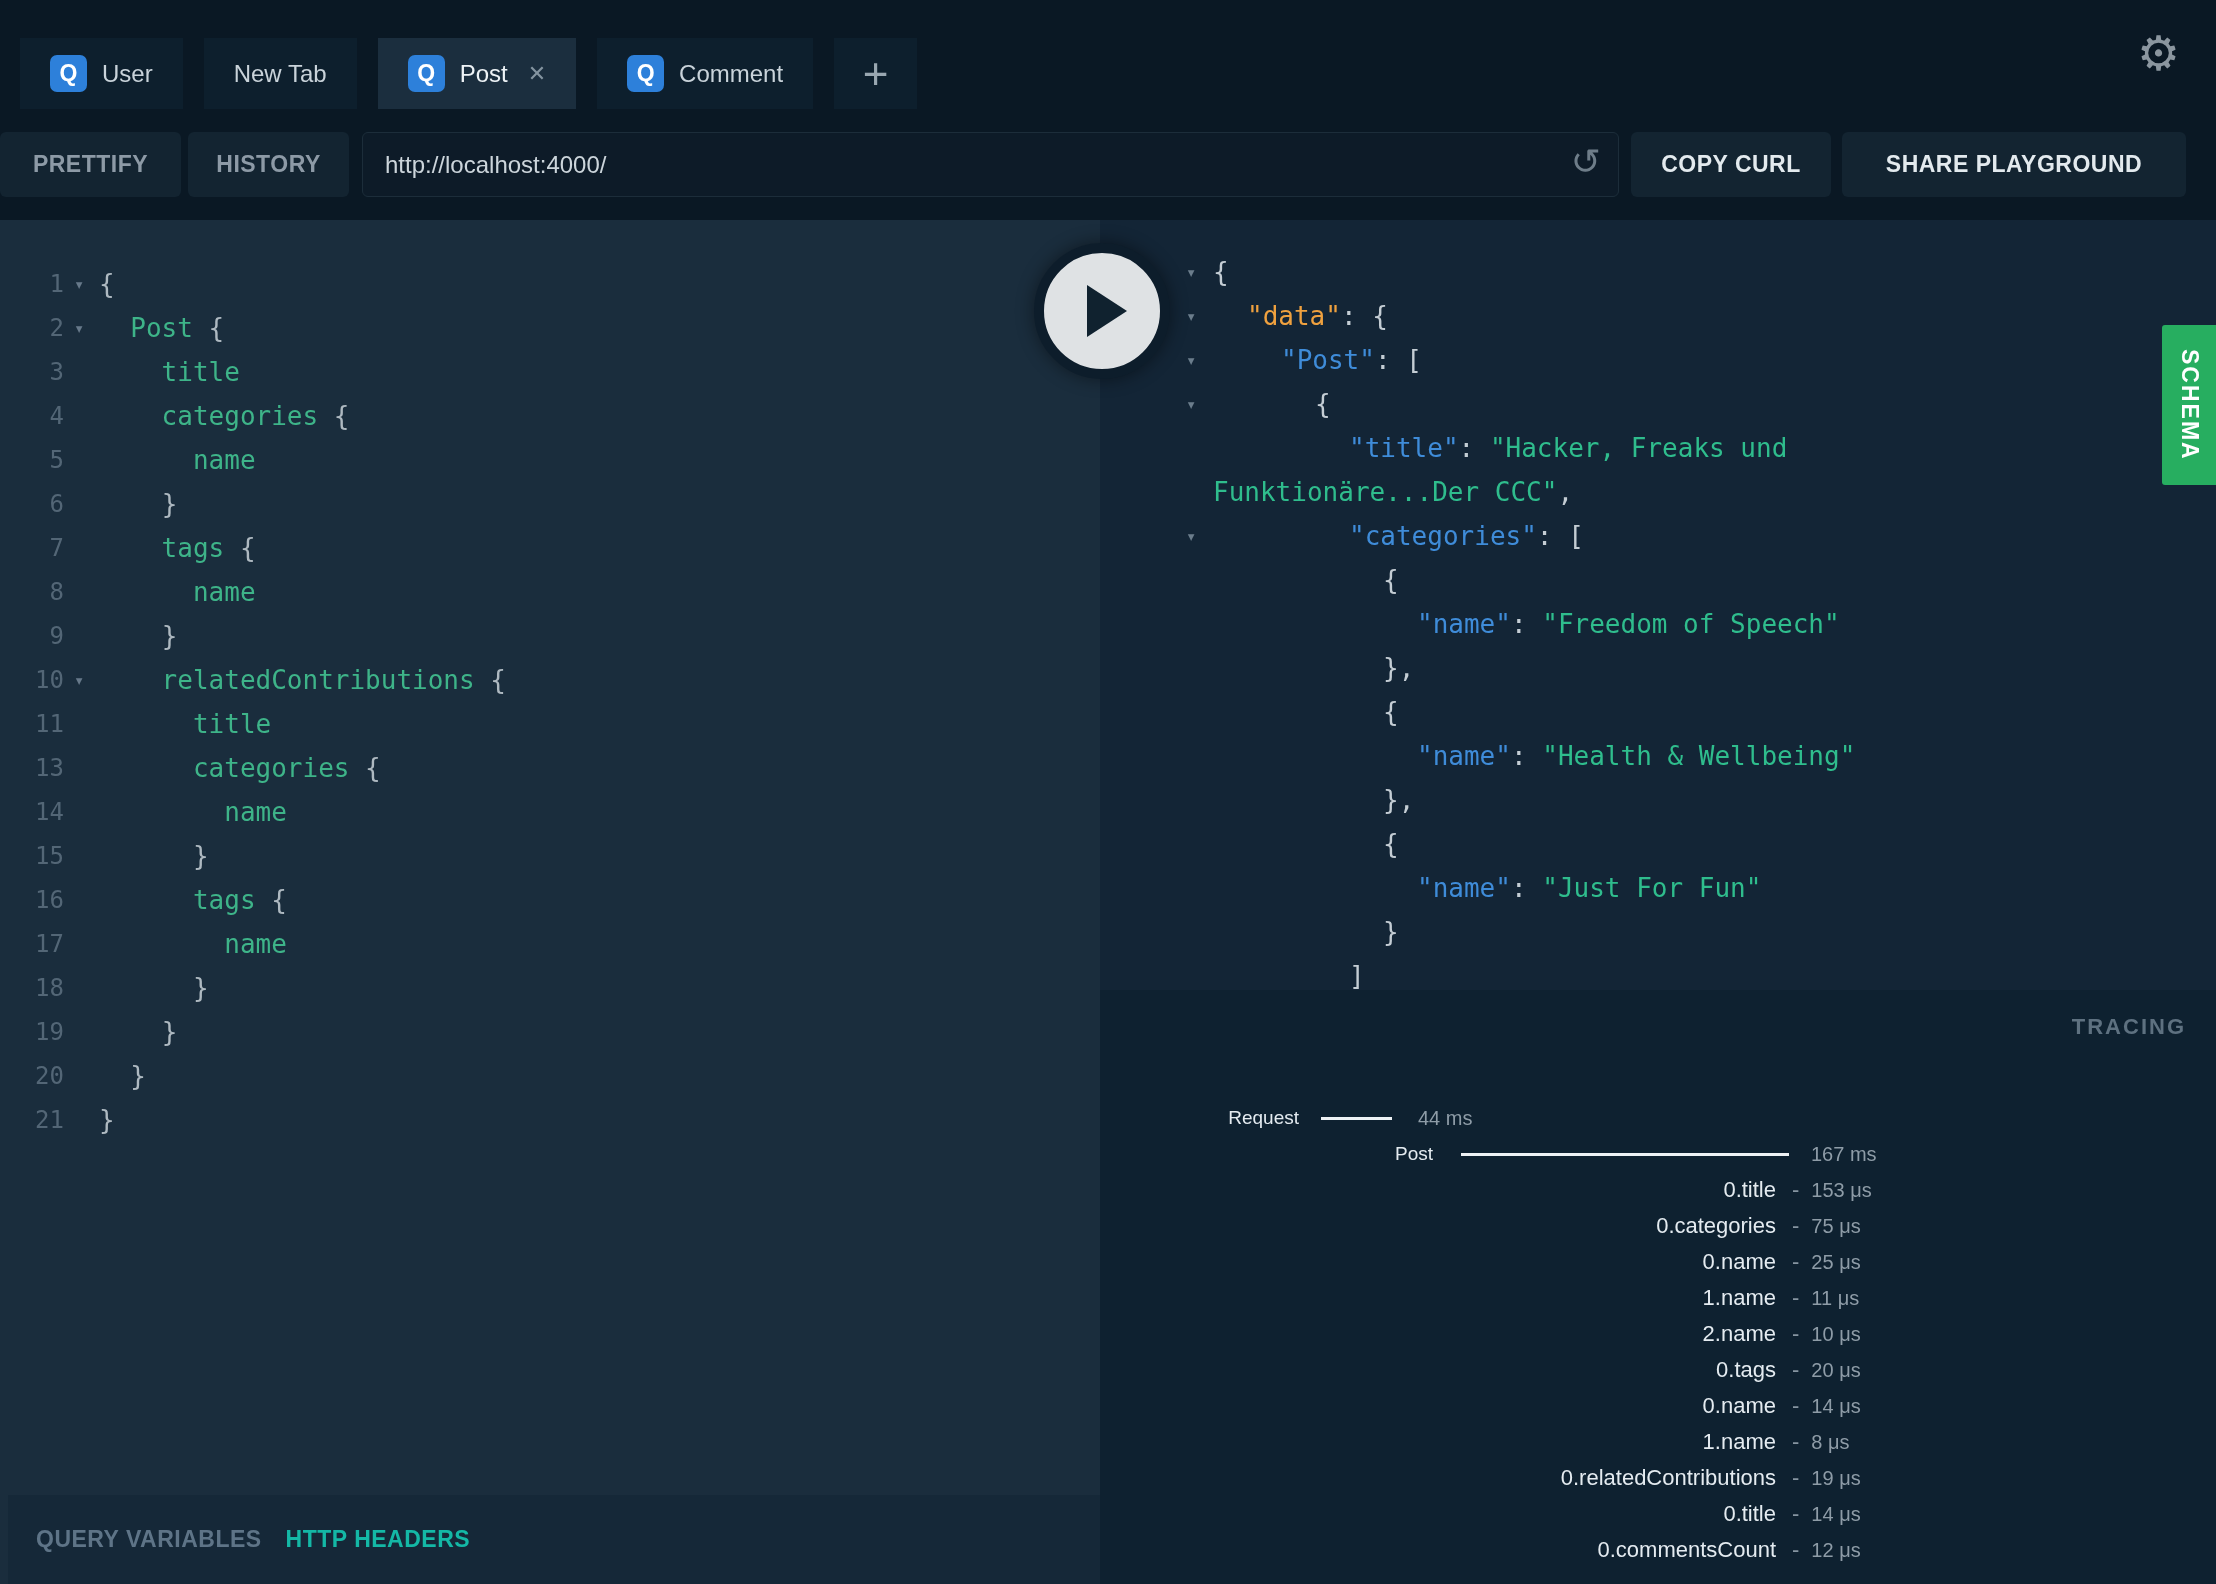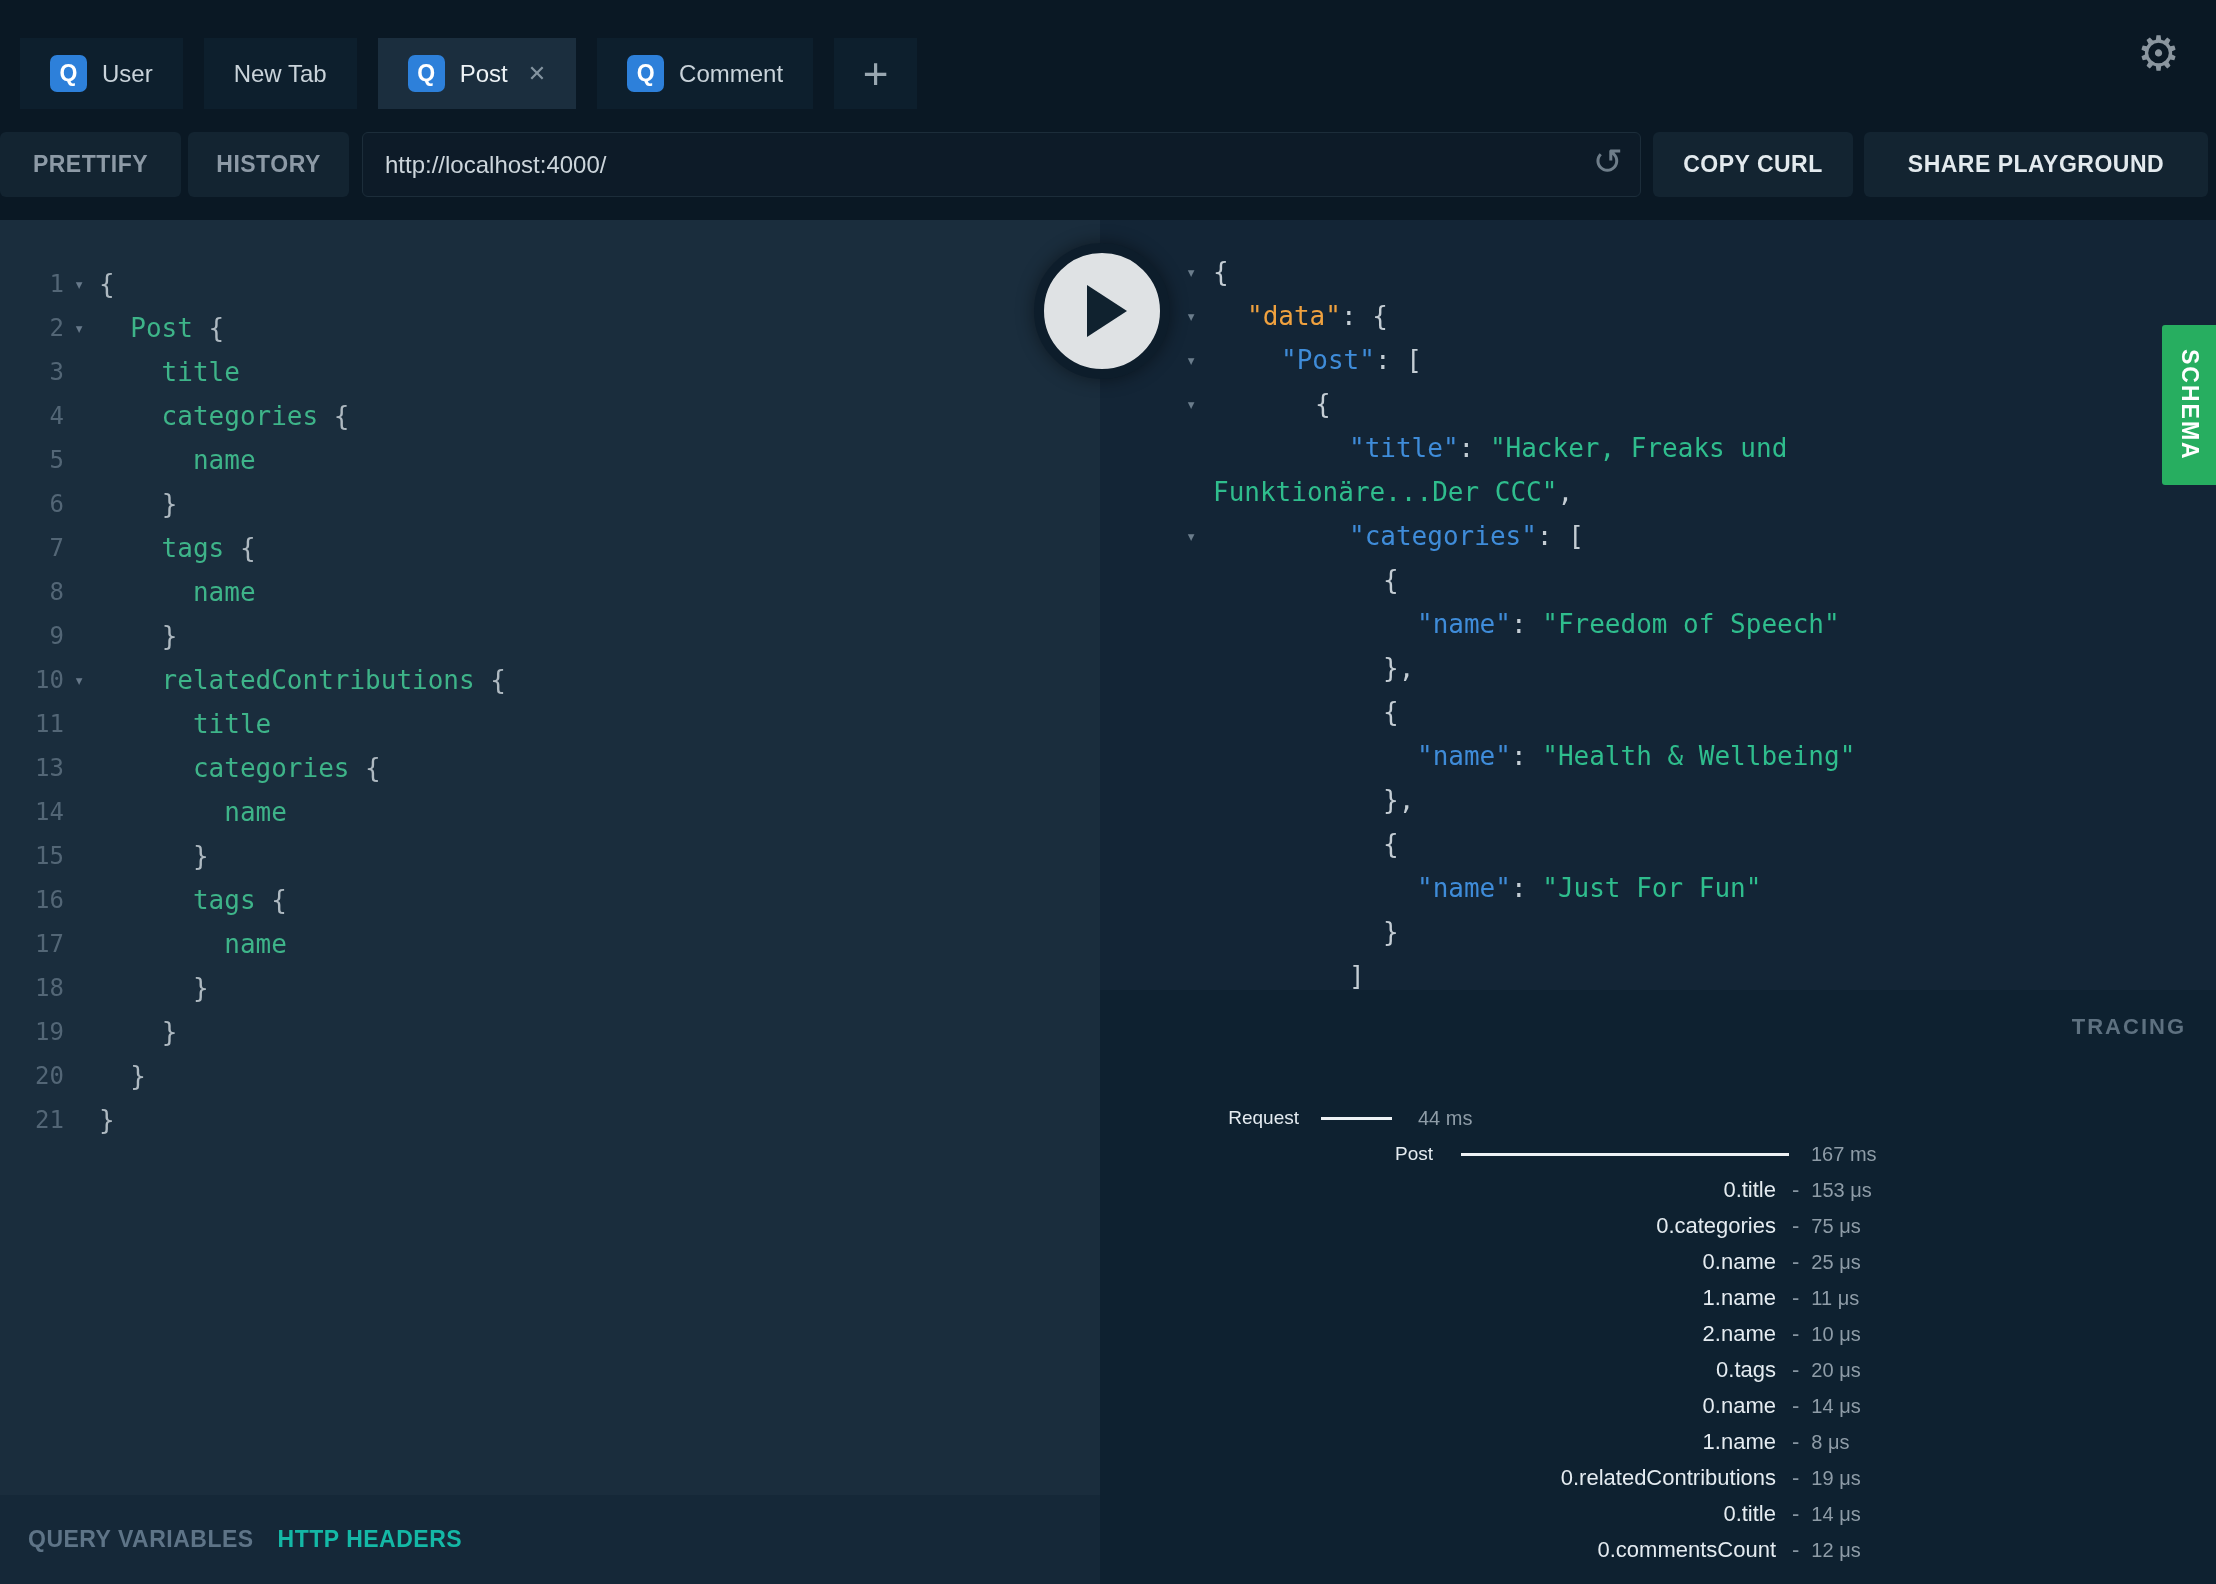--- a/index.html
+++ b/index.html
@@ -11,21 +11,21 @@
   .tab { height:71px; display:flex; align-items:center; padding:0 30px; margin-right:21px; background:#0d1f2d; cursor:pointer; }
   .tab.active { background:#1b2e3e; }
   .qbadge { width:37px; height:37px; border-radius:7px; background:#2d80da; color:#ffffff; font-weight:bold; font-size:23px; display:flex; align-items:center; justify-content:center; margin-right:15px; flex:none; }
   .tablabel { color:#c9d3da; font-size:24px; white-space:nowrap; }
   .tab.active .tablabel { color:#eef3f6; }
   .tabclose { margin-left:20px; color:#8494a0; font-size:22px; }
   .tab-plus { height:71px; width:83px; display:flex; align-items:center; justify-content:center; background:#0d1f2d; color:#99a7b1; font-size:44px; font-weight:300; cursor:pointer; }
   .gear { position:absolute; right:36px; top:30px; font-size:48px; color:#8b969f; line-height:1; cursor:pointer; }
 
   
-  .toolbar { height:111px; display:flex; align-items:center; padding-right:8px; background:#0a1824; }
+  .toolbar { height:111px; display:flex; align-items:center; padding-right:30px; background:#0a1824; }
   .tbtn { height:65px; border-radius:6px; background:#132431; display:flex; align-items:center; justify-content:center; font-weight:bold; font-size:23px; letter-spacing:0.5px; flex:none; cursor:pointer; }
   .tbtn.muted { color:#8d9aa6; }
   .tbtn.bright { color:#e3eaee; }
   #btn-prettify { width:181px; margin-right:7px; }
   #btn-history  { width:161px; margin-right:13px; }
   .urlwrap { position:relative; flex:1; height:65px; margin-right:12px; }
   .urlwrap input { position:absolute; inset:0; background:#0d1b28; border:1px solid #1c2d3a; border-radius:6px; color:#ccd5db; font-size:24px; font-family:"Liberation Sans",sans-serif; padding:0 70px 0 22px; outline:none; }
   .reload { position:absolute; right:18px; top:12px; font-size:36px; color:#6e7d89; line-height:1; cursor:pointer; }
   #btn-copycurl { width:200px; margin-right:11px; }
   #btn-share { width:344px; }
@@ -34,21 +34,21 @@
   .main { position:absolute; top:220px; left:0; right:0; bottom:0; }
   .left-pane { position:absolute; left:0; top:0; width:1100px; height:100%; background:#1a2d3d; overflow:hidden; }
   .editor { padding-top:42px; font-family:"DejaVu Sans Mono",monospace; font-size:26px; }
   .codeline { display:flex; height:44px; line-height:44px; }
   .gutter-num { width:64px; text-align:right; color:#536676; font-size:24px; flex:none; }
   .gutter-arrow { width:30px; text-align:center; color:#67798a; font-size:17px; flex:none; }
   .codetext { white-space:pre; padding-left:5px; }
   .tok-field { color:#3eb489; }
   .tok-punc { color:#aeb9c1; }
 
-  .vars-bar { position:absolute; bottom:0; left:0; width:100%; height:89px; background:#152838; display:flex; align-items:center; padding-left:28px; }
+  .vars-bar { position:absolute; bottom:0; left:8px; width:100%; height:89px; background:#152838; display:flex; align-items:center; padding-left:28px; }
   .vars-label { font-weight:bold; font-size:23px; letter-spacing:0.5px; cursor:pointer; }
   #query-variables { color:#5e7487; margin-right:24px; }
   #http-headers { color:#14b8a6; }
 
   
   .right-pane { position:absolute; left:1100px; top:0; right:0; height:770px; background:#132536; overflow:hidden; }
   .json { padding-top:30px; font-family:"DejaVu Sans Mono",monospace; font-size:26px; }
   .jsonline { height:44px; line-height:44px; position:relative; white-space:pre; }
   .json-arrow { position:absolute; left:86px; top:0; color:#6b7d8c; font-size:17px; }
   .seg-k  { color:#3f8cd9; }

